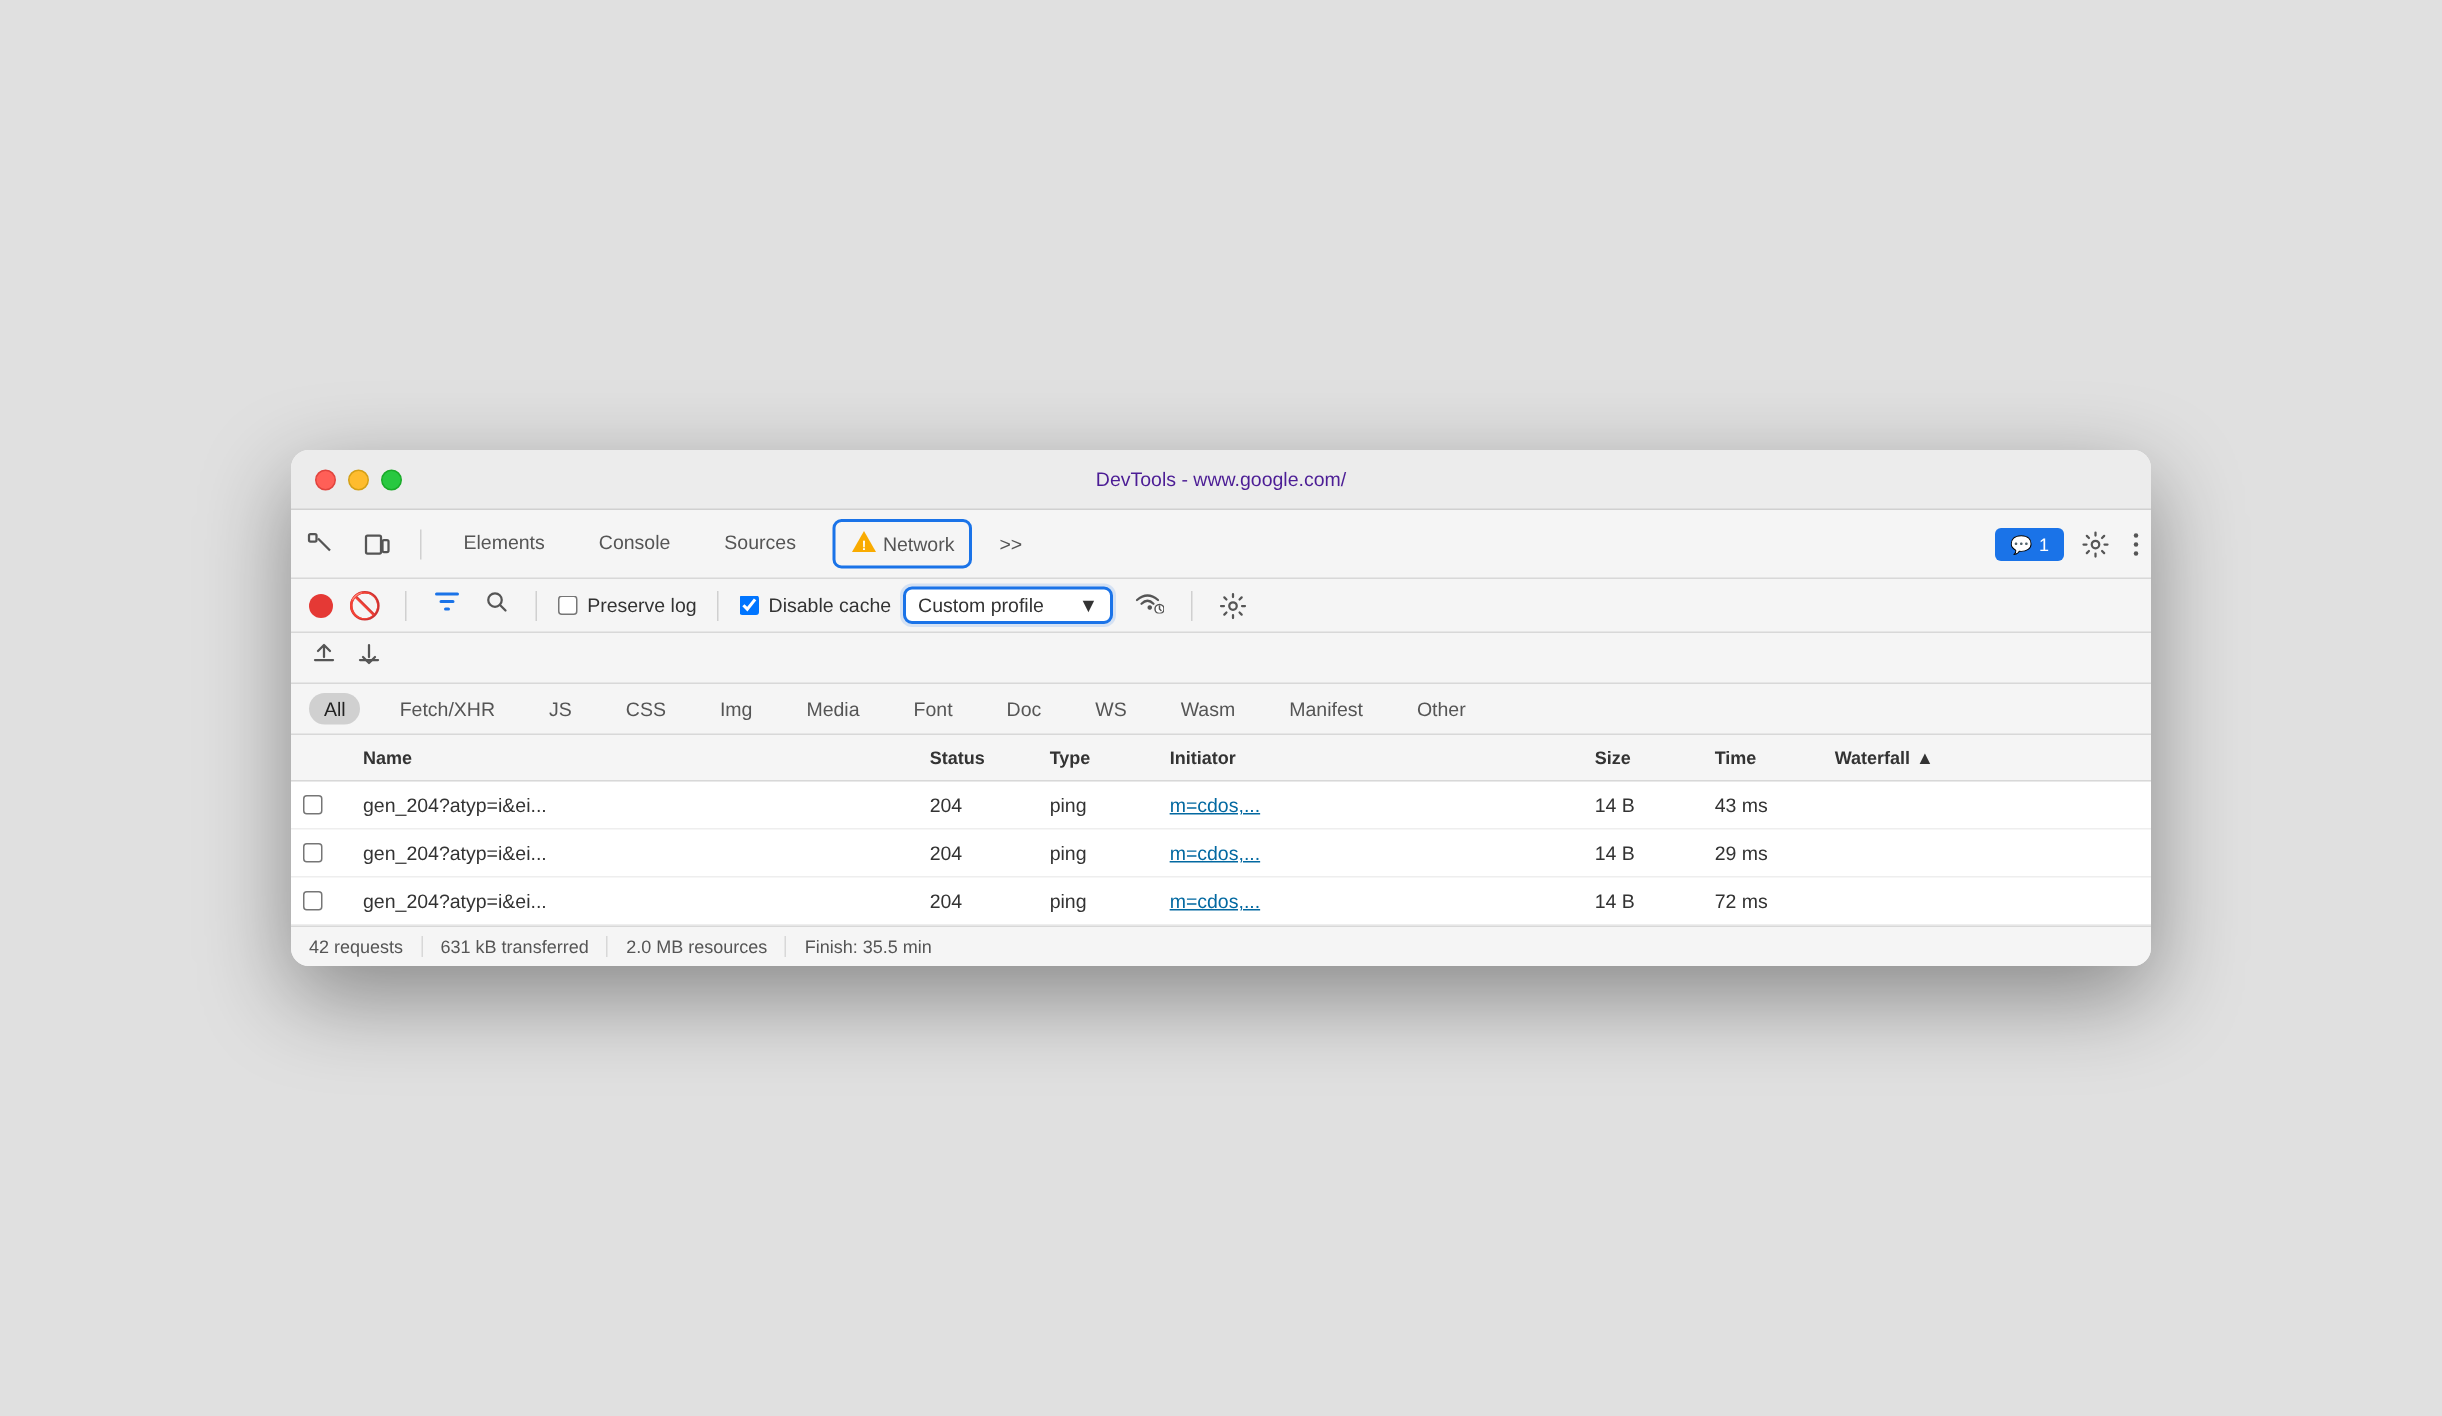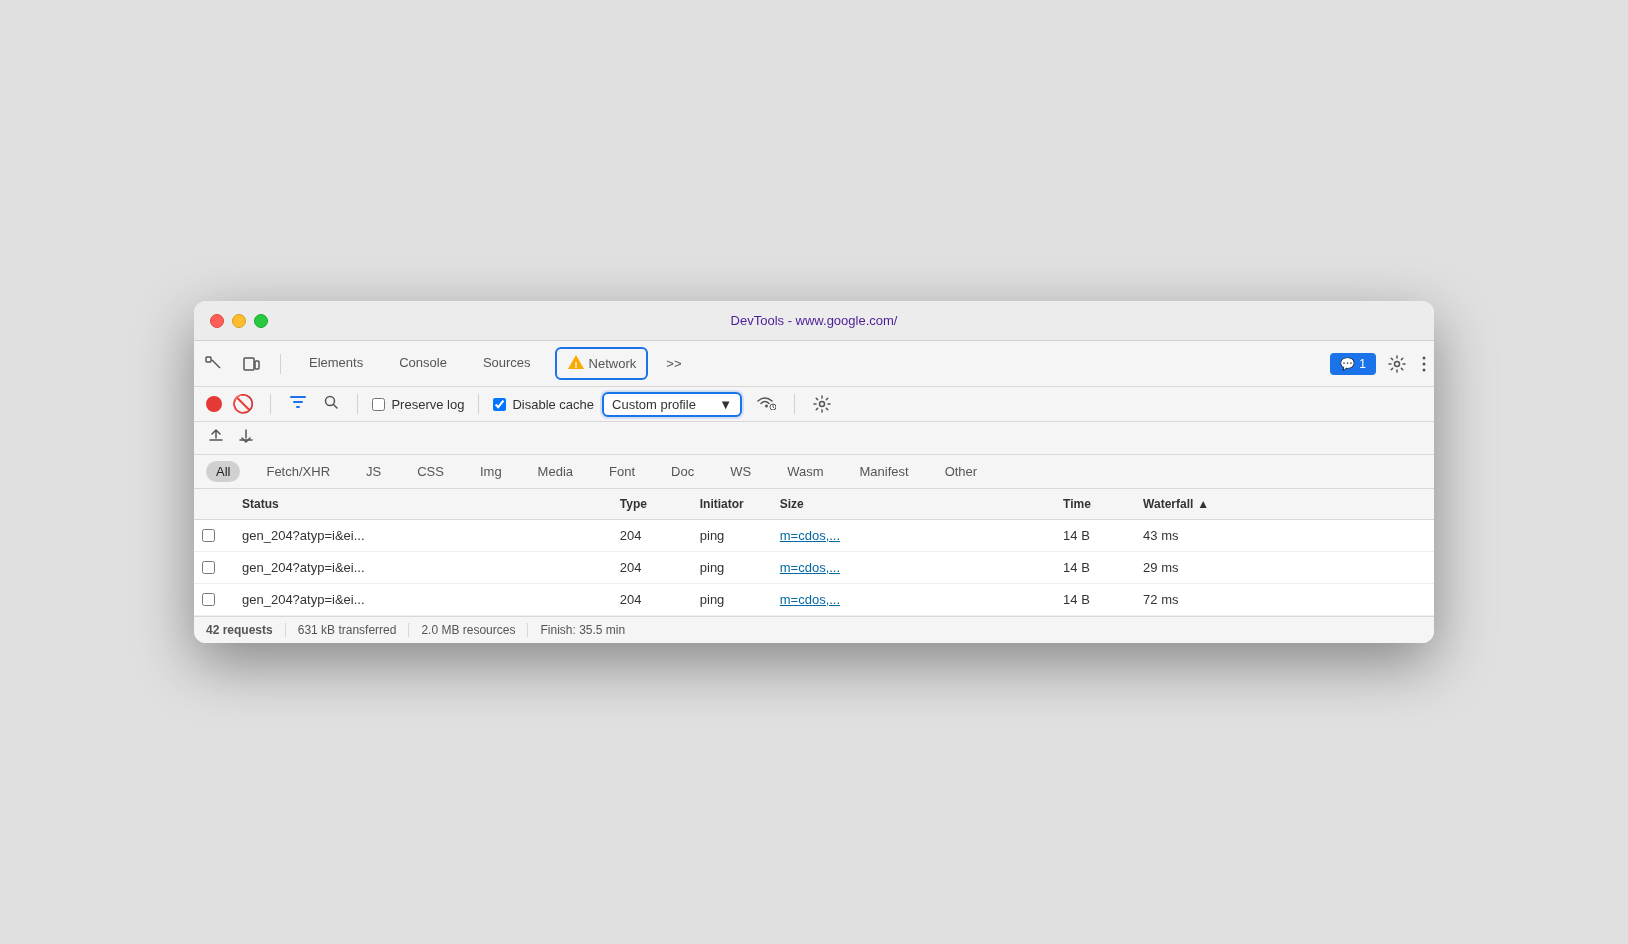--- a/index.html
+++ b/index.html
@@ -305,21 +305,21 @@
       padding: 6px 12px;
       font-size: 12px;
       color: #555;
       display: flex;
       gap: 0;
     }
     .status-item {
       padding: 0 12px;
       border-right: 1px solid #d8d8d8;
     }
-    .status-item:first-child { padding-left: 0; font-weight: bold; }
+    .status-item:first-child { padding-left: 0; }
     .status-item:last-child { border-right: none; }
   </style>
 </head>
 <body>
 
 <div class="window">
 
   <div class="titlebar">
     <div class="traffic-lights">
       <div class="traffic-light tl-red"></div>
@@ -469,20 +469,21 @@
     <button class="type-btn">Wasm</button>
     <button class="type-btn">Manifest</button>
     <button class="type-btn">Other</button>
   </div>
 
 
   <div class="table-container">
 
     <div class="table-header">
       <div class="th-cell"></div>
+      <div class="th-cell">Name</div>
       <div class="th-cell">Status</div>
       <div class="th-cell">Type</div>
       <div class="th-cell">Initiator</div>
       <div class="th-cell">Size</div>
       <div class="th-cell">Time</div>
       <div class="th-cell sorted">
         <span>Waterfall</span>
         <span>▲</span>
       </div>
       <div class="th-cell"></div>

